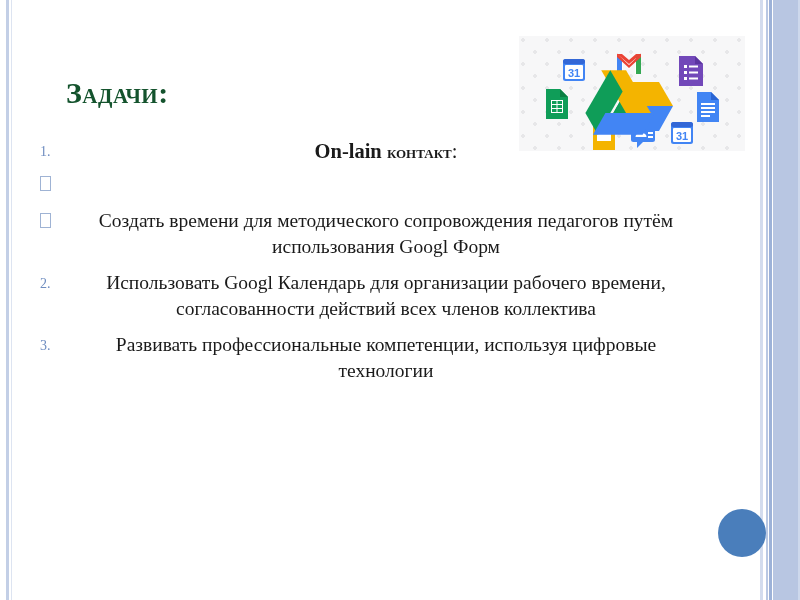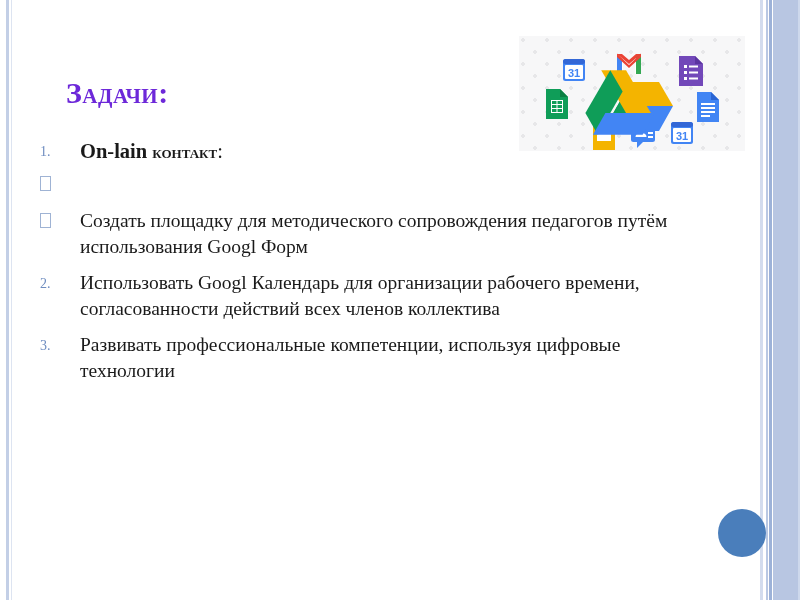--- a/index.html
+++ b/index.html
@@ -54,21 +54,21 @@
 
   
   .slide-title {
     position: absolute;
     left: 66px;
     top: 76px;
     font-family: "Liberation Serif", "DejaVu Serif", serif;
     font-size: 30px;
     font-weight: bold;
     font-variant: small-caps;
-    color: #6d28d9;
+    color: #14532d;
     letter-spacing: 0.5px;
     white-space: nowrap;
   }
 
   
   .drive-picture {
     position: absolute;
     left: 519px;
     top: 36px;
     width: 226px;
@@ -116,20 +116,21 @@
     background: #ffffff;
     vertical-align: -1px;
     margin-top: 5px;
   }
   .li-text {
     flex: 1 1 auto;
     color: #1a1a1a;
     font-family: "Liberation Serif", "DejaVu Serif", serif;
     font-size: 19.5px;
     line-height: 26px;
+    text-align: center;
   }
   .li-text.bold {
     font-weight: bold;
     font-size: 20.5px;
   }
   .li-text.bold .sc {
     font-variant: small-caps;
     font-size: 19px;
   }
   .li-text.bold .plain {
@@ -273,21 +274,21 @@
     <div class="li gap">
       <div class="marker">
         <span class="marker-box"></span>
       </div>
     </div>
 
     <div class="li gap">
       <div class="marker">
         <span class="marker-box"></span>
       </div>
-      <div class="li-text">Создать  площадку для методического сопровождения педагогов путём использования Googl Форм</div>
+      <div class="li-text">Создать  времени для методического сопровождения педагогов путём использования Googl Форм</div>
     </div>
 
     <div class="li gap">
       <div class="marker">
         <span class="marker-num">2.</span>
       </div>
       <div class="li-text">Использовать Googl Календарь для организации рабочего времени, согласованности действий всех членов коллектива</div>
     </div>
 
     <div class="li">

